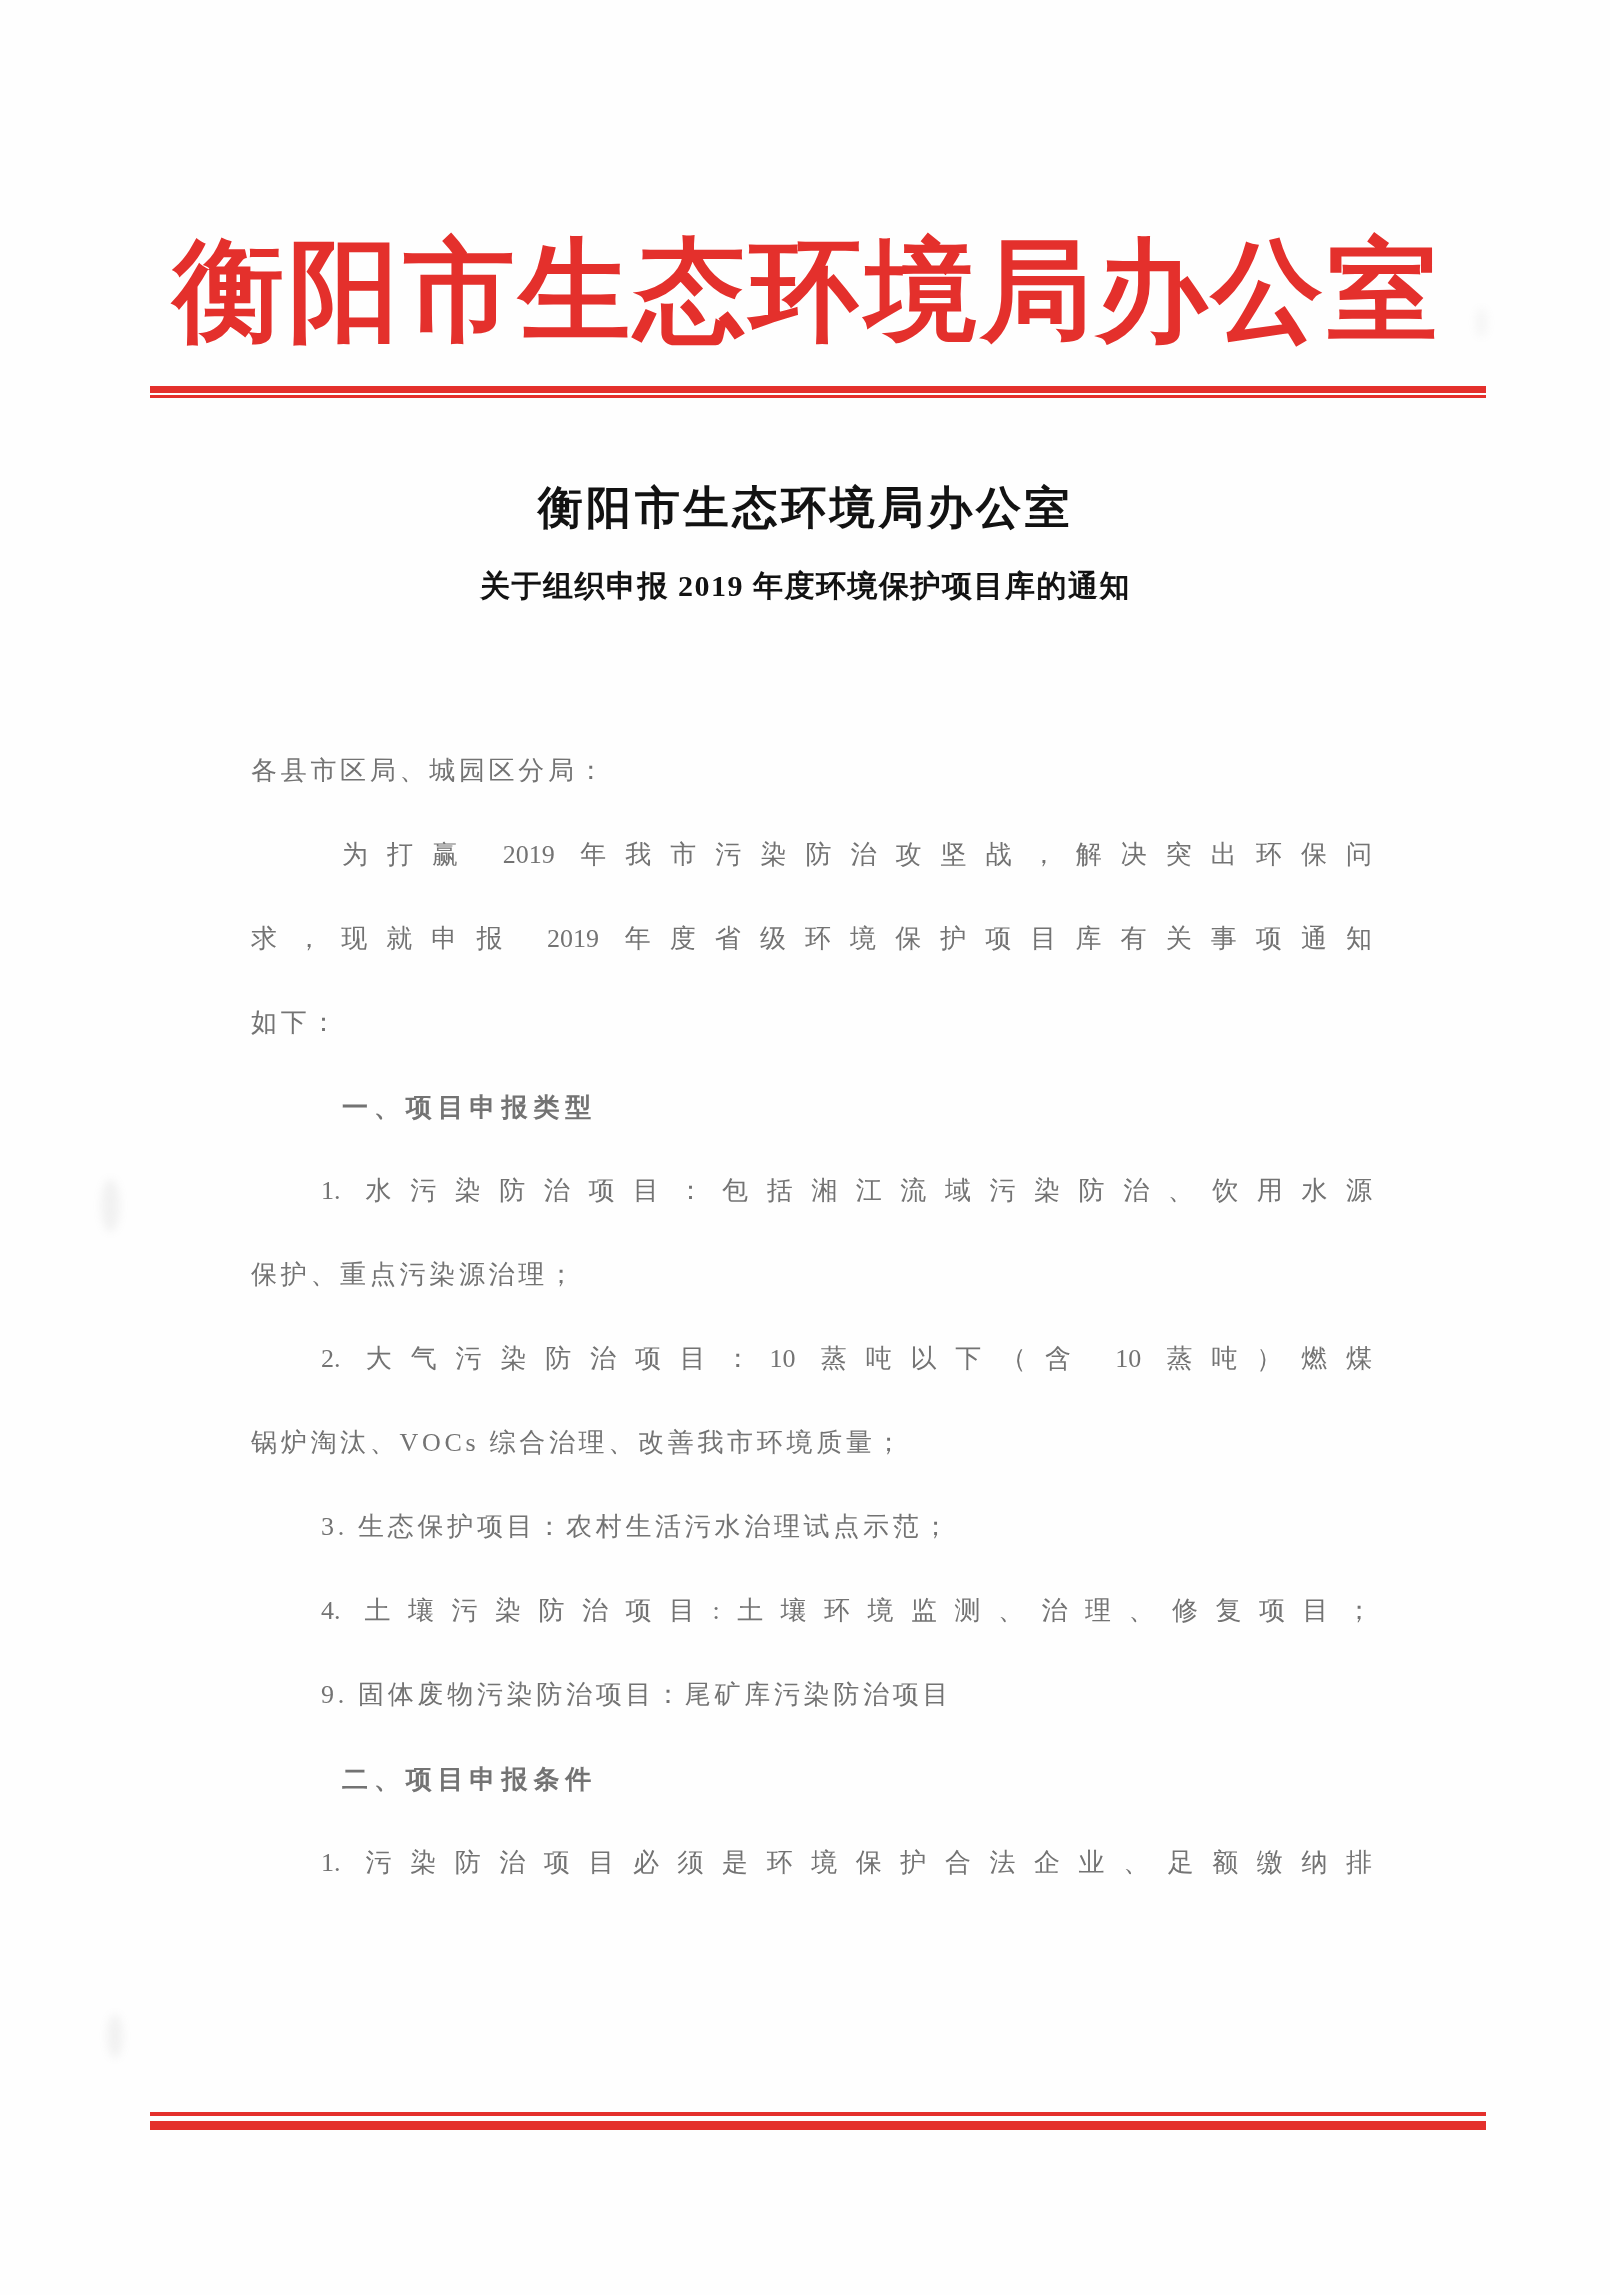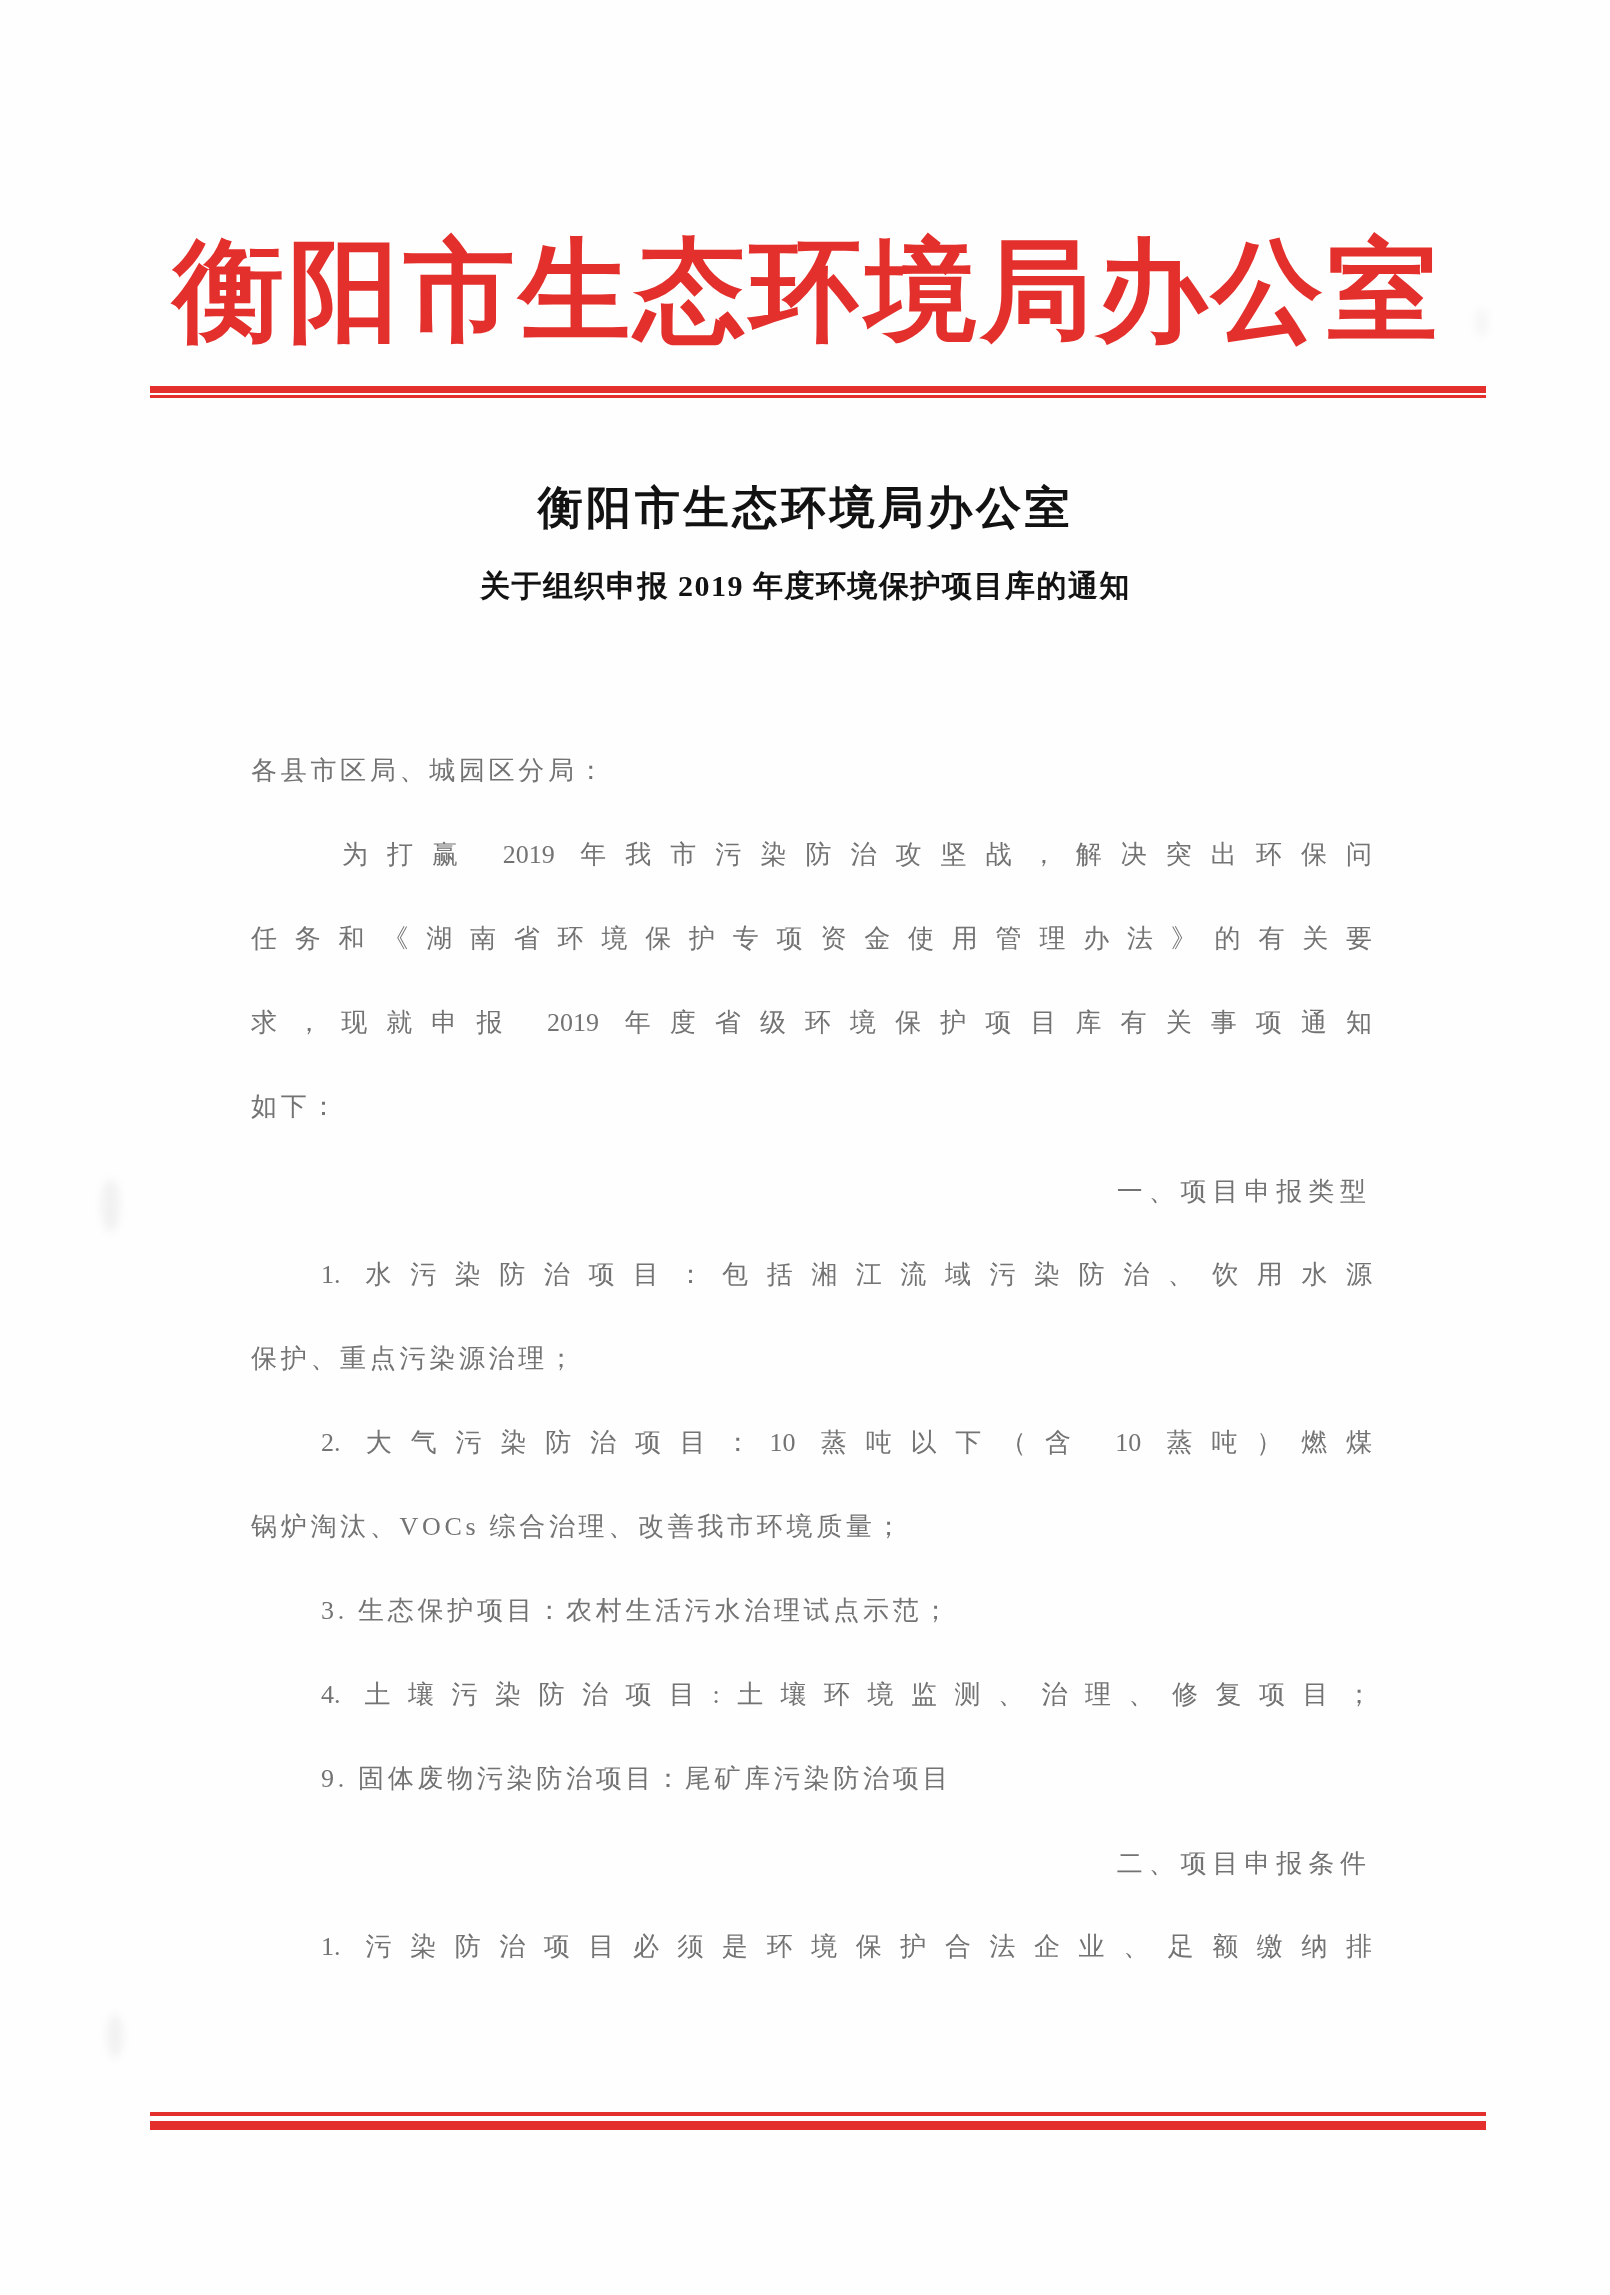--- a/index.html
+++ b/index.html
@@ -64,24 +64,23 @@
   .line { height: 84px; white-space: nowrap; text-align: left; }
   .line.justify {
     white-space: normal;
     letter-spacing: normal;
     text-align: justify;
     text-align-last: justify;
   }
   .line.indent { padding-left: 91px; }
   .line.indent-num { padding-left: 70px; }
   .line.bold {
-    font-weight: normal;
+    font-weight: bold;
     font-family: "Liberation Sans", "DejaVu Sans", sans-serif;
     letter-spacing: 5.9px;
-    text-align: right;
   }
   
   .smudge {
     position: absolute;
     background: #9a9a9a;
     opacity: 0.12;
     border-radius: 50%;
     filter: blur(4.4px);
   }
   .smudge.s1 { left: 101px; top: 1179px; width: 19px; height: 53px; }
@@ -101,21 +100,20 @@
     <div class="bar-b"></div>
   </div>
 
   <div class="doc-title l1">衡阳市生态环境局办公室</div>
 
   <div class="doc-title l2">关于组织申报 2019 年度环境保护项目库的通知</div>
 
   <div class="body-block">
     <div class="line">各县市区局、城园区分局：</div>
     <div class="line indent justify">为打赢 2019 年我市污染防治攻坚战，解决突出环保问</div>
-    <div class="line justify">任务和《湖南省环境保护专项资金使用管理办法》的有关要</div>
     <div class="line justify">求，现就申报 2019 年度省级环境保护项目库有关事项通知</div>
     <div class="line">如下：</div>
     <div class="line indent bold">一、项目申报类型</div>
     <div class="line indent-num justify">1. 水污染防治项目：包括湘江流域污染防治、饮用水源</div>
     <div class="line">保护、重点污染源治理；</div>
     <div class="line indent-num justify">2. 大气污染防治项目：10 蒸吨以下（含 10 蒸吨）燃煤</div>
     <div class="line">锅炉淘汰、VOCs 综合治理、改善我市环境质量；</div>
     <div class="line indent-num">3. 生态保护项目：农村生活污水治理试点示范；</div>
     <div class="line indent-num justify">4. 土壤污染防治项目:土壤环境监测、治理、修复项目；</div>
     <div class="line indent-num">9. 固体废物污染防治项目：尾矿库污染防治项目</div>

